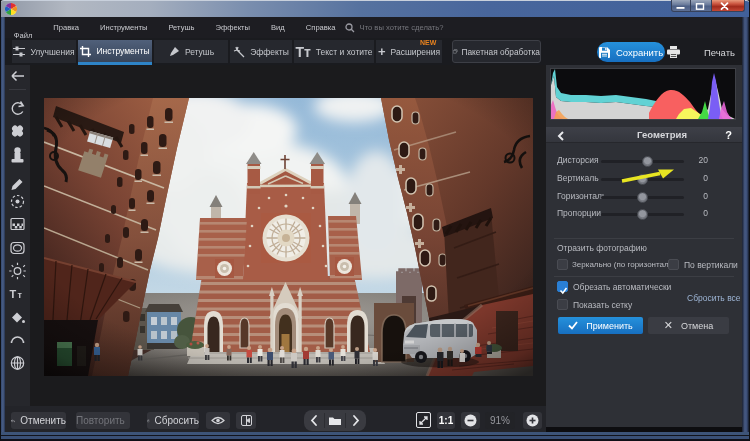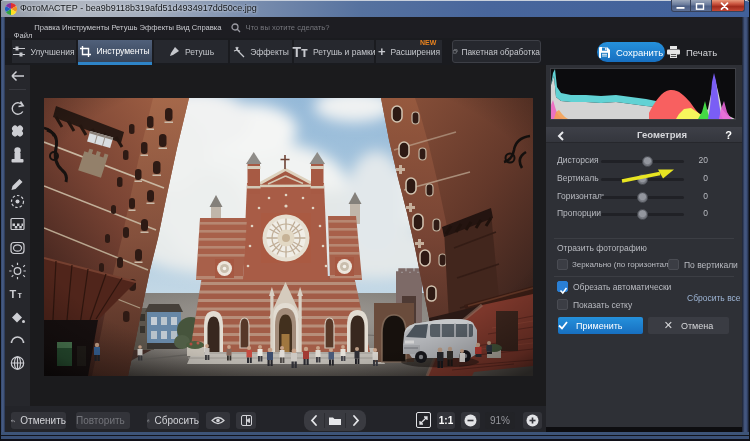--- a/index.html
+++ b/index.html
@@ -18,35 +18,35 @@
   #winbtns { right:5px; top:0; height:12px; display:flex; }
   .wbtn { height:12px; border:1px solid #37415a; border-top:none; background:linear-gradient(#9aa6ba 0%,#68799a 45%,#4c5f85 55%,#5d6f94 100%); }
   .wbtn.min { width:20px; border-radius:0 0 0 3px; }
   .wbtn.max { width:20px; border-left:none; border-right:none; }
   .wbtn.close { width:34px; border-radius:0 0 3px 0;
     background:linear-gradient(#e89a7c 0%,#cc5640 35%,#a12b1c 60%,#c24836 100%); }
 
   
   #menubar { left:1px; top:17px; width:748px; height:21px; background:#1d1d22;
     display:flex; align-items:center; font-size:7.6px; color:#c9cacf; }
-  #menubar span.mi { margin-left:2px; }
+  #menubar span.mi { margin-left:21px; }
   #menubar span.mi:first-child { margin-left:12.7px;margin-top:16px; }
   #menubar .search { margin-left:9px; color:#75767c; display:flex; align-items:center; }
 
   
   #tabbar { left:1px; top:38px; width:748px; height:27px; background:#1a1b1f; }
   .tab { position:absolute; top:40px; height:23px; display:flex; align-items:center; justify-content:center;
     background:#26282e; color:#c6c8cd; font-size:8.5px; gap:5px; white-space:nowrap; }
   .tab.active { background:linear-gradient(#50607a,#38455a); color:#fff;
     border-bottom:3px solid #2e84c8; height:25px; }
 
   #savebtn { left:597px; top:42px; width:68px; height:20px; background:linear-gradient(#2591dc,#176fc0);
     border-radius:10px; color:#fff; font-size:9.5px; display:flex; align-items:center; justify-content:center; gap:6px; }
   #printbtn { left:667px; top:42px; width:68px; height:20px; color:#d6d7da; font-size:9.5px;
-    display:flex; align-items:center; justify-content:flex-start; gap:6px; }
+    display:flex; align-items:center; justify-content:space-between; gap:6px; }
 
   
   #leftbar { left:5px; top:65px; width:25px; height:341px; background:#26272c; }
   #canvas { left:30px; top:65px; width:516px; height:341px; background:#1b1b1d; }
 
   
   #rpanel { left:546px; top:65px; width:196px; height:362px; background:#2e3036; }
   #histbox { position:absolute; left:4px; top:3px; width:186px; height:52px;
     background:#0c0c0e; border:1px solid #3e4046; }
   #gheader { position:absolute; left:0px; top:62px; width:232px; height:16px;
@@ -56,21 +56,21 @@
   .srow .lbl { position:absolute; left:11px; top:3px; }
   .srow .track { position:absolute; left:55px; top:8px; width:83px; height:3px; background:#202126; border-radius:2px; }
   .srow .knob { position:absolute; top:4px; width:11px; height:11px; border-radius:50%;
     background:radial-gradient(circle at 50% 42%, #93969e 0 3px, #74777f 4px); border:1px solid #4e5158; }
   .srow .val { position:absolute; right:34px; top:3px; }
   .chk { position:absolute; width:11px; height:11px; background:#3b3d44; border:1px solid #4a4c53; border-radius:2px; }
   .chk.on { background:#2a7fd4; border-color:#2a7fd4; }
   .ptext { position:absolute; color:#b9bbc1; font-size:8.5px; }
   #applybtn { position:absolute; left:12px; top:252px; width:85px; height:17px;
     background:linear-gradient(#2591dc,#176fc0); border-radius:2px; color:#fff; font-size:9px;
-    display:flex; align-items:center; gap:8px; }
+    display:flex; align-items:center; justify-content:center; gap:8px; }
   #cancelbtn { position:absolute; left:102px; top:252px; width:81px; height:17px;
     background:#3a3c43; border-radius:2px; color:#d6d7da; font-size:9px;
     display:flex; align-items:center; justify-content:center; gap:8px; }
 
   
   #botbar { left:5px; top:406px; width:541px; height:26px; background:#232429; }
   .bbtn { position:absolute; top:412px; height:17px; background:#33343a; border-radius:3px;
     color:#d2d3d7; font-size:10px; display:flex; align-items:center; justify-content:center; gap:5px; }
 
   
@@ -83,21 +83,20 @@
   <div id="titlebar" class="abs"></div>
   <svg class="abs" style="left:5px;top:3px" width="12" height="12" viewBox="0 0 12 12">
     <circle cx="6" cy="6" r="6" fill="#e8e8e8"></circle>
     <path d="M6 6 L6 0 A6 6 0 0 1 11.2 3 Z" fill="#e03030"></path>
     <path d="M6 6 L11.2 3 A6 6 0 0 1 11.2 9 Z" fill="#f09020"></path>
     <path d="M6 6 L11.2 9 A6 6 0 0 1 6 12 Z" fill="#ffe020"></path>
     <path d="M6 6 L6 12 A6 6 0 0 1 0.8 9 Z" fill="#30a040"></path>
     <path d="M6 6 L0.8 9 A6 6 0 0 1 0.8 3 Z" fill="#2060c0"></path>
     <path d="M6 6 L0.8 3 A6 6 0 0 1 6 0 Z" fill="#8030a0"></path>
   </svg>
-  <div id="titletext" class="abs">ФотоМАСТЕР - bea9b9118b319afd51d4934917dd50ce.jpg</div>
   <div id="winbtns" class="abs">
     <div class="wbtn min"></div>
       <div class="wbtn max"></div>
       <div class="wbtn close"></div>
   </div>
   <svg class="abs" style="left:670px;top:0" width="75" height="13" viewBox="0 0 75 13">
     <rect x="6.5" y="7" width="8" height="1.8" fill="#fff"></rect>
     <rect x="26.5" y="3.8" width="7" height="5.4" fill="none" stroke="#fff" stroke-width="1.4"></rect>
     <path d="M51.5 3.2 L57.5 9.2 M57.5 3.2 L51.5 9.2" stroke="#fff" stroke-width="1.8" stroke-linecap="round"></path>
   </svg>
@@ -142,21 +141,21 @@
     <span>Ретушь</span>
     </div>
   <div class="tab" style="left:230px; width:62px;">
     <svg width="12" height="12" viewBox="0 0 12 12">
       <path d="M4 4 L11 11 M4 4 l-1-3 M4 4 l3 1 M4 4 l-3 1 M4 4 l1-3" stroke="#c6c8cd" stroke-width="1.3"></path>
     </svg>
     <span>Эффекты</span>
     </div>
   <div class="tab" style="left:294px; width:80px;">
     <span style="font-weight:bold;font-size:14px">Tт</span>
-    <span>Ретушь и рамки</span>
+    <span>Текст и хотите</span>
     </div>
   <div class="tab" style="left:376px; width:66px;">
     <span style="font-size:13px;font-weight:bold">+</span>
     <span>Расширения</span>
     </div>
   <div class="abs" style="left:420px;top:39px;font-size:7px;color:#e8821e;font-weight:bold">NEW</div>
   <div class="tab" style="left:452px; width:89px; background:#26282e; border:1px solid #3d3f46; border-radius:3px; font-size:8.3px; gap:4px;">
     <svg width="13" height="11" viewBox="0 0 13 11">
       <rect x="0.5" y="2.5" width="9" height="8" rx="1" fill="none" stroke="#c6c8cd" stroke-width="1.1"></rect>
       <path d="M3 2 V1 a1 1 0 0 1 1-1 h7 a1 1 0 0 1 1 1 v6" fill="none" stroke="#c6c8cd" stroke-width="1.1"></path>

